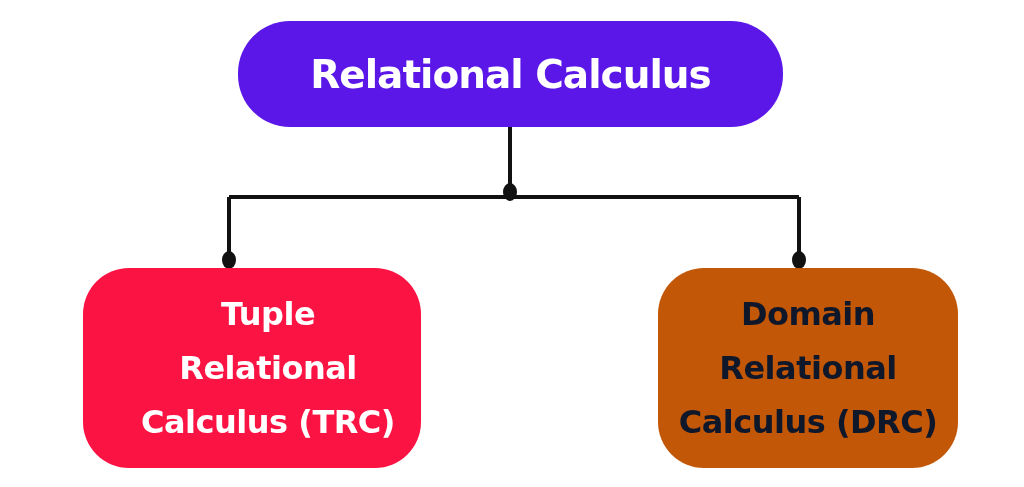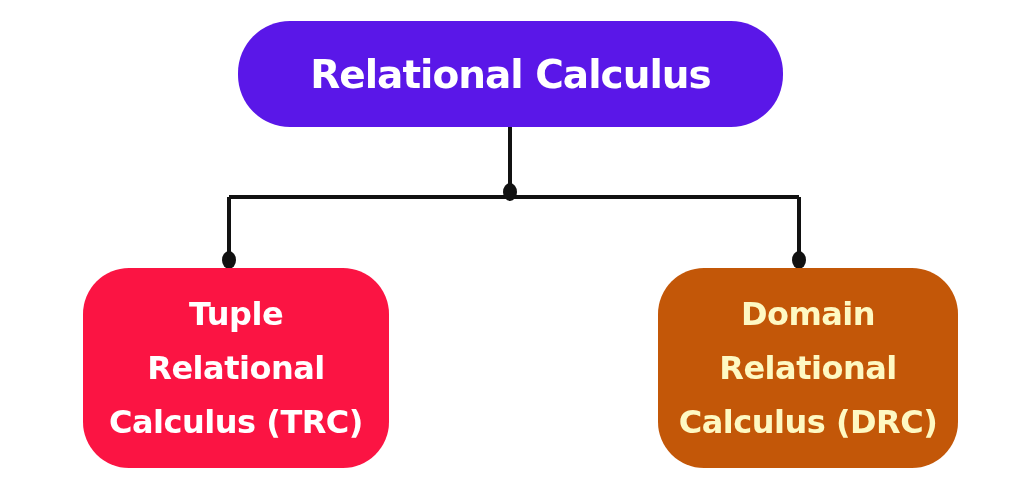--- a/index.html
+++ b/index.html
@@ -41,20 +41,21 @@
   .root-label {
     font-size: 39px;
     letter-spacing: -1px;
   }
   .trc-node {
     left: 83px;
     top: 268px;
     width: 306px;
     height: 200px;
     border-radius: 46px;
+    padding-left: 32px;
   }
   .drc-node {
     left: 658px;
     top: 268px;
     width: 300px;
     height: 200px;
     border-radius: 46px;
   }
   .child-label {
     font-size: 32px;
@@ -85,18 +86,18 @@
     <div class="node-label root-label" style="color: rgb(255, 255, 255);">Relational Calculus</div>
   </div>
 
   <div class="node trc-node" style="background: rgb(251, 20, 67);">
     <div class="node-label child-label" style="color: rgb(255, 255, 255);">Tuple
 Relational
 Calculus (TRC)</div>
   </div>
 
   <div class="node drc-node" style="background: rgb(195, 87, 8);">
-    <div class="node-label child-label" style="color: #fef9c3;">Domain
+    <div class="node-label child-label" style="color: #0f172a;">Domain
 Relational
 Calculus (DRC)</div>
   </div>
 
 </div>
 
 </body></html>

